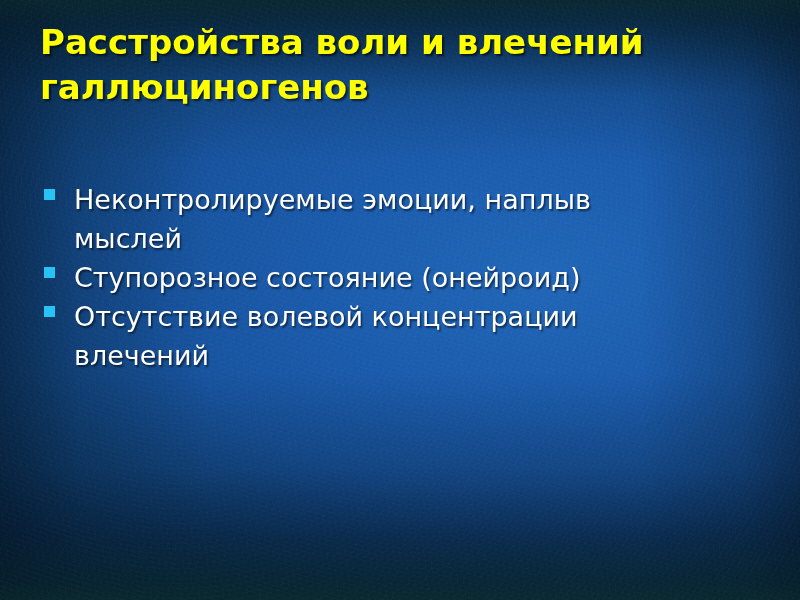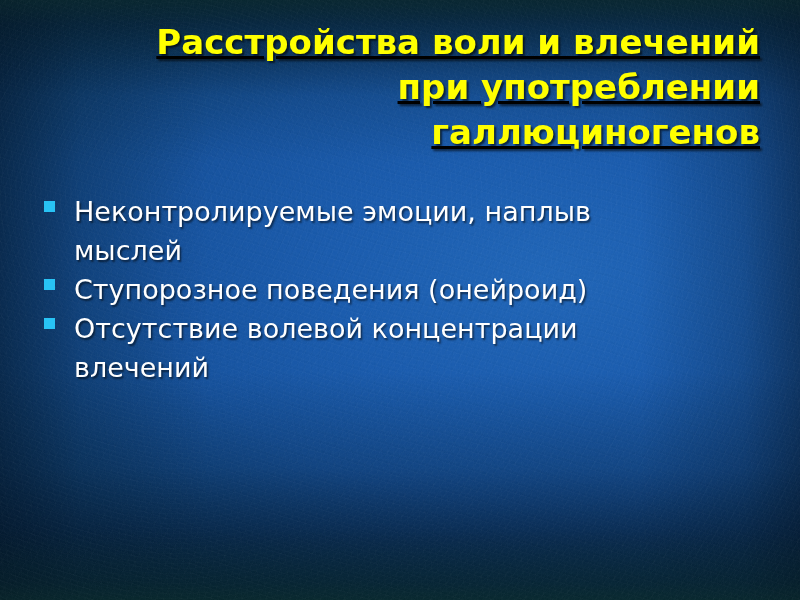--- a/index.html
+++ b/index.html
@@ -91,42 +91,40 @@
         rgba(255,255,255,0.035) 0px, rgba(255,255,255,0.035) 1px,
         rgba(0,0,0,0.00) 1px, rgba(0,0,0,0.00) 4px);
   }
 
   
   #title-block {
     position: absolute;
     left: 40px;
     top: 20px;
     width: 720px;
-    text-align: right;
+    text-align: left;
     z-index: 5;
-    text-decoration: underline;
   }
   .title-line {
     color: #ffff00;
     font-size: 34px;
     font-weight: bold;
     line-height: 45px;
     white-space: nowrap;
     letter-spacing: 0px;
     text-shadow: 2px 2px 2px rgba(0,0,0,0.60);
   }
 
   
   #bullet-list {
     position: absolute;
     left: 44px;
     top: 180px;
     width: 700px;
     z-index: 5;
-    margin-top: 12px;
   }
   .bullet-row {
     position: relative;
     padding-left: 30px;
     margin-bottom: 0px;
   }
   .bullet-marker {
     position: absolute;
     left: 0px;
     top: 9px;
@@ -149,35 +147,34 @@
 
   <div class="bg-layer bg-radial"></div>
   <div class="bg-layer bg-vert"></div>
   <div class="bg-layer bg-horiz"></div>
   <div class="bg-layer bg-green"></div>
   <div class="bg-layer bg-texture"></div>
   <div class="bg-layer bg-texture2"></div>
 
   <div id="title-block">
     <div class="title-line">Расстройства воли и влечений</div>
-    <div class="title-line">при употреблении</div>
     <div class="title-line">галлюциногенов</div>
   </div>
 
   <div id="bullet-list">
 
     <div class="bullet-row">
       <span class="bullet-marker"></span>
       <div class="bullet-text">Неконтролируемые эмоции, наплыв мыслей</div>
     </div>
 
 
     <div class="bullet-row">
       <span class="bullet-marker"></span>
-      <div class="bullet-text">Ступорозное поведения (онейроид)</div>
+      <div class="bullet-text">Ступорозное состояние (онейроид)</div>
     </div>
 
     <div class="bullet-row">
       <span class="bullet-marker"></span>
       <div class="bullet-text">Отсутствие волевой концентрации влечений</div>
     </div>
 
   </div>
 </div>
 

